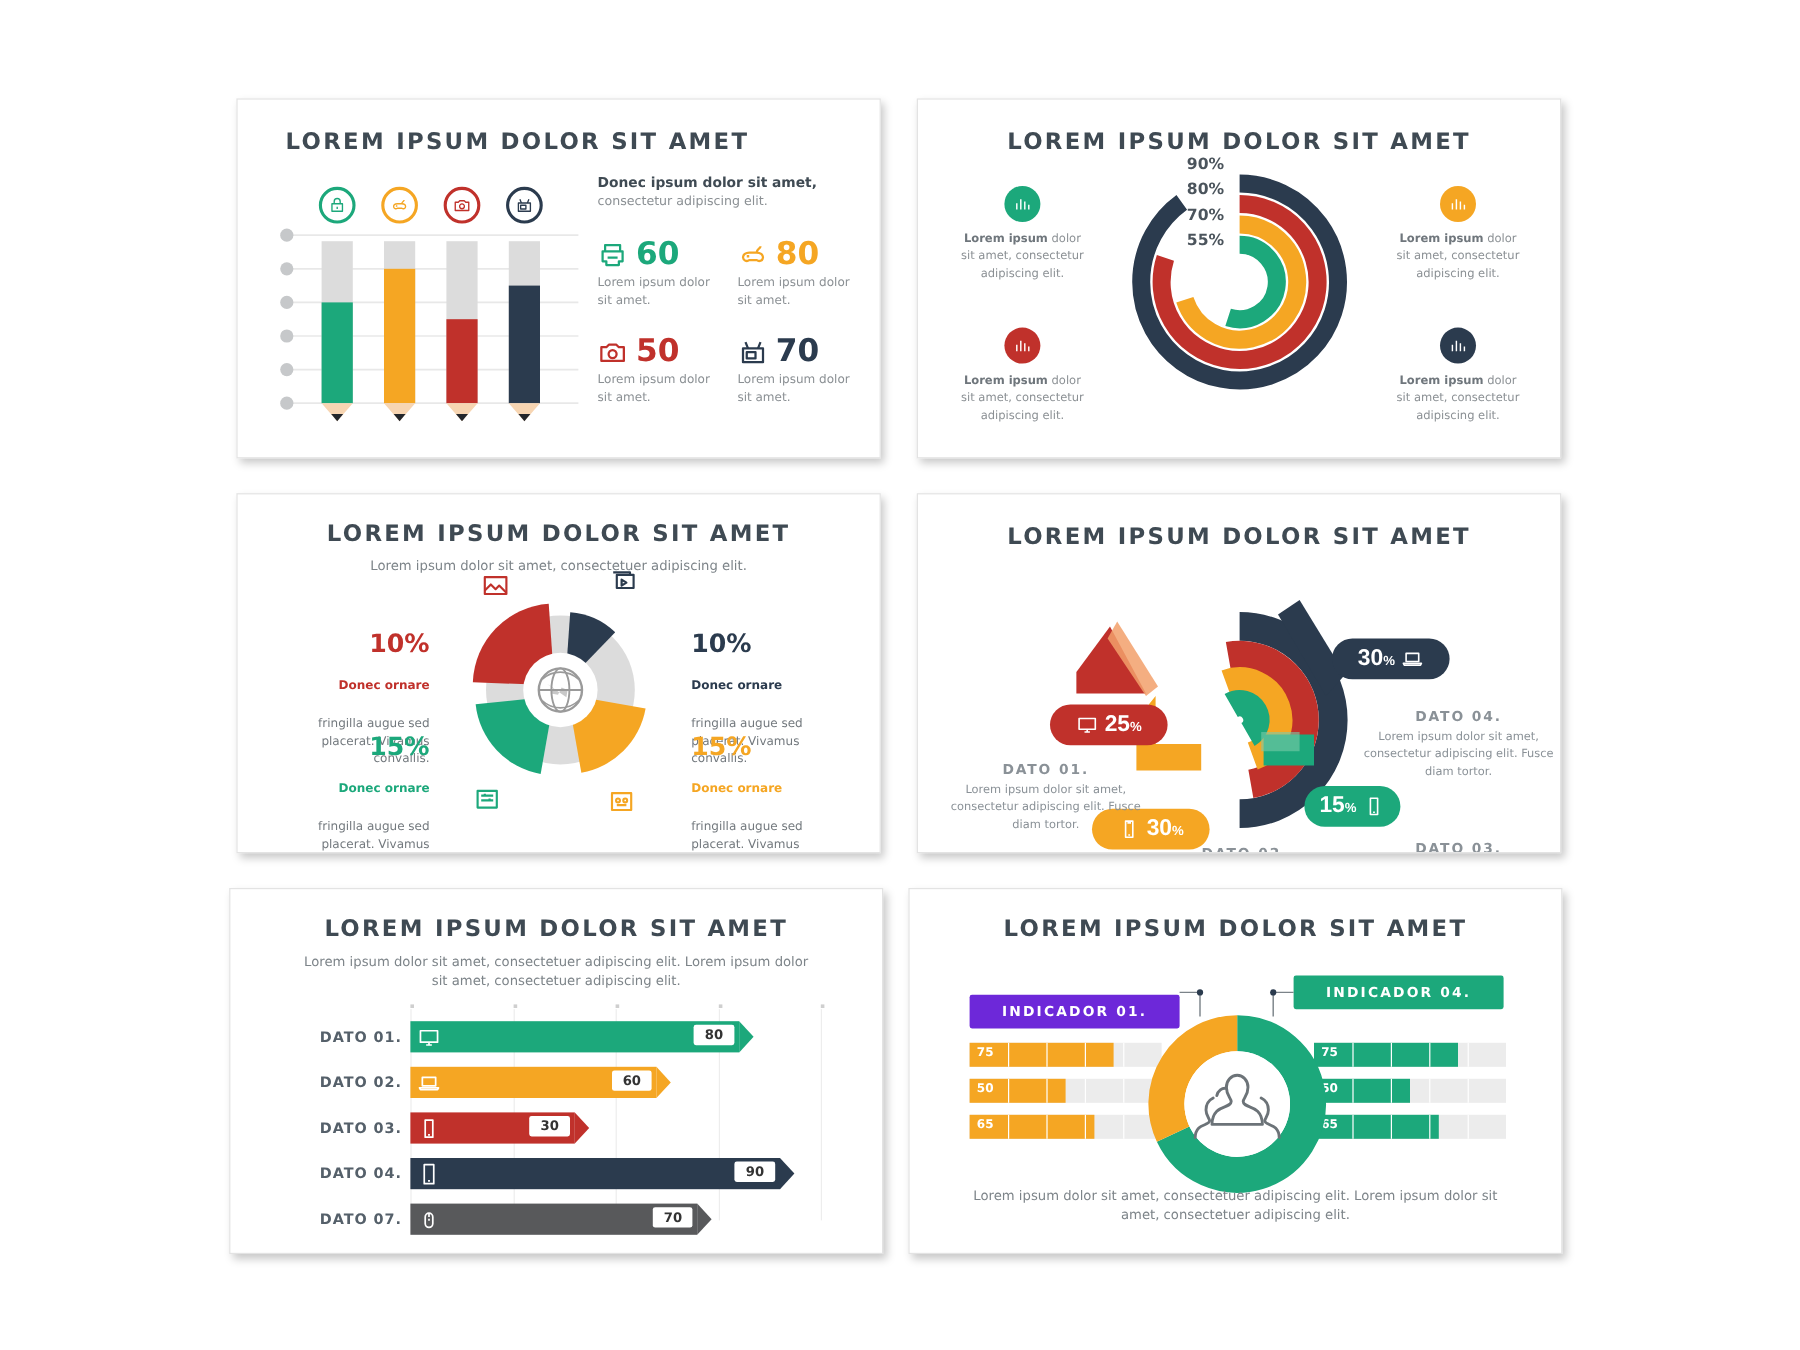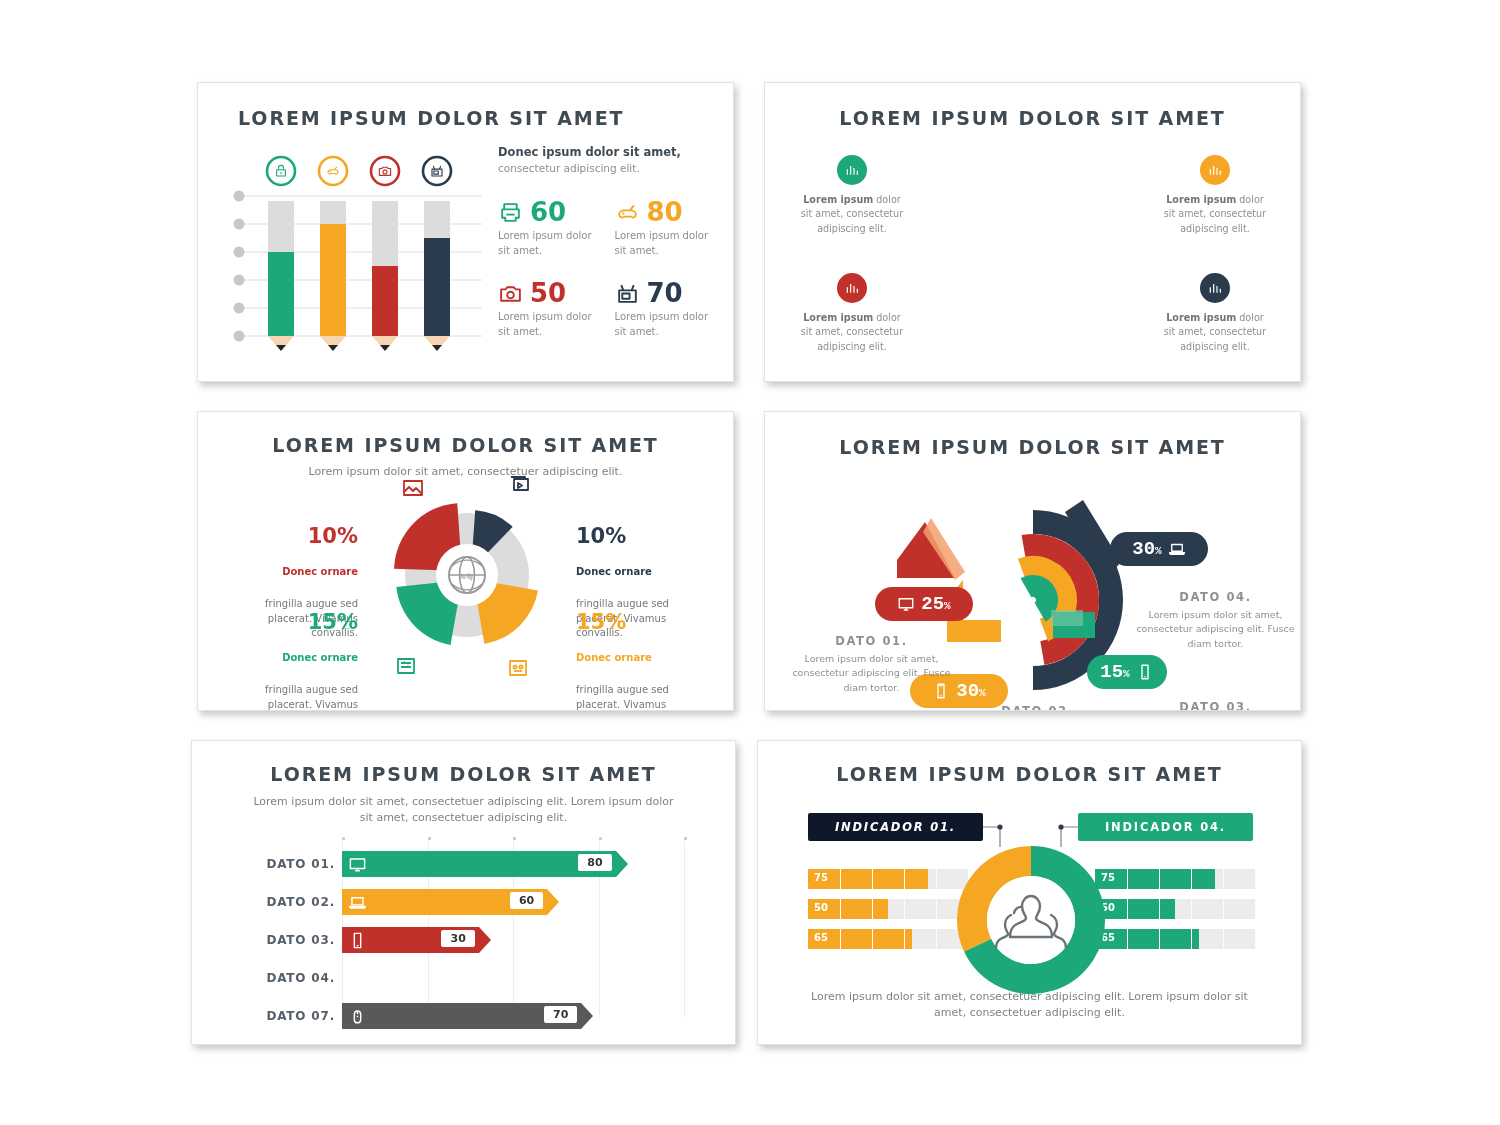--- a/index.html
+++ b/index.html
@@ -97,21 +97,21 @@
   
   .s4 .slide-title { margin-top: 24px; }
   .s4-dato { position: absolute; width: 165px; text-align: center; }
   .s4-dato .dt { font-size: 11.5px; font-weight: bold; letter-spacing: 1.6px; color: #8a9197; font-family: "DejaVu Sans", sans-serif;}
   .s4-dato .db { font-size: 9.5px; color: #8a9197; line-height: 1.5; margin-top: 4px; font-family: "DejaVu Sans", sans-serif; text-align: center;}
   .pill {
     position: absolute; height: 34px; border-radius: 17px;
     display: flex; align-items: center; gap: 6px; padding: 0 12px;
     color: #fff; font-weight: bold;
   }
-  .pill .pv { font-size: 19px; font-family: Liberation Mono, monospace;}
+  .pill .pv { font-size: 19px; font-family: Liberation Sans, sans-serif;}
   .pill .pv small { font-size: 11px; }
 
   
   .s5 .slide-title { margin-top: 22px; }
   .s5 .slide-sub { margin-top: 9px; padding: 0 55px; }
   .bars5 { position: absolute; left: 62px; top: 108px; width: 430px; }
   .bar-row { position: relative; height: 30px; margin-bottom: 8px; display: flex; align-items: center; }
   .bar-label {
     width: 88px; text-align: right; padding-right: 7px;
     font-size: 12px; font-weight: bold; letter-spacing: .8px; color: #55606a;
@@ -328,20 +328,36 @@
         </div>
         <div class="s2-legend" style="left: 395px; top: 190px;">
           <div class="badge" style="background: rgb(43, 59, 78);">
             <svg width="16" height="16" viewBox="0 0 24 24" fill="none" stroke="#ffffff" stroke-width="1.8" stroke-linejoin="round">
               <path d="M5,19V11M10,19V6M15,19V9M20,19V13"></path>
             </svg>
           </div>
           <div class="ltxt"><b>Lorem ipsum</b> dolor sit amet, consectetur adipiscing elit.</div>
         </div>
       </div>
+    <div class="radial-wrap">
+      <svg width="200" height="225" viewBox="0 0 200 225">
+        <g id="s2-rings">
+            <path d="M100,34 A82,82 0 1 1 51.80160931201719,49.66060646125432" fill="none" stroke="#2B3B4E" stroke-width="15"></path>
+            <path d="M100,51 A65,65 0 1 1 38.18132644081502,95.9138953656284" fill="none" stroke="#C0312B" stroke-width="15"></path>
+            <path d="M100,68 A48,48 0 1 1 54.34928721783264,130.8328157299975" fill="none" stroke="#F5A623" stroke-width="15"></path>
+            <path d="M100,85 A31,31 0 1 1 90.42047317437662,145.48275200514976" fill="none" stroke="#1CA87B" stroke-width="15"></path>
+          </g>
+      </svg>
+      <div class="pct-labels" id="s2-pcts">
+          <div>90%</div>
+          <div>80%</div>
+          <div>70%</div>
+          <div>55%</div>
+        </div>
+    </div>
   </div>
 
   <div class="slide s3">
     <div class="slide-title">LOREM IPSUM DOLOR SIT AMET</div>
     <div class="slide-sub">Lorem ipsum dolor sit amet, consectetuer adipiscing elit.</div>
     <div id="s3-cols">
         <div class="pie-col" style="left: 32px; top: 112px; text-align: right;">
           <div class="pie-pct" style="color: rgb(192, 49, 43);">10%</div>
           <div class="pie-sub" style="color: rgb(192, 49, 43);">Donec ornare</div>
           <div class="pie-body">fringilla augue sed placerat. Vivamus convallis.</div>
@@ -519,20 +535,30 @@
                 <path d="M8,3h8v18H8z"></path>
                 <path d="M11,18.5h2"></path>
               </svg>
               <div class="arrow" style="border-left-color: rgb(192, 49, 43);"></div>
               <div class="bar-val">30</div>
             </div>
           </div>
         </div>
         <div class="bar-row">
           <div class="bar-label">DATO 04.</div>
+          <div class="bar-track">
+            <div class="bar-fill" style="width: 307.8px; background: rgb(43, 59, 78);">
+              <svg width="19" height="19" viewBox="0 0 24 24" fill="none" stroke="#ffffff" stroke-width="1.8" stroke-linejoin="round" style="margin-left: 6px;">
+                <path d="M7,2h10v20H7z"></path>
+                <path d="M11,19h2"></path>
+              </svg>
+              <div class="arrow" style="border-left-color: rgb(43, 59, 78);"></div>
+              <div class="bar-val">90</div>
+            </div>
+          </div>
         </div>
         <div class="bar-row">
           <div class="bar-label">DATO 07.</div>
           <div class="bar-track">
             <div class="bar-fill" style="width: 239.4px; background: rgb(88, 89, 91);">
               <svg width="19" height="19" viewBox="0 0 24 24" fill="none" stroke="#ffffff" stroke-width="1.8" stroke-linejoin="round" style="margin-left: 6px;">
                 <path d="M8,9a4,4 0 0 1 8,0v7a4,4 0 0 1 -8,0z"></path>
                 <path d="M12,9V5"></path>
                 <path d="M12,11v2"></path>
               </svg>
@@ -540,21 +566,21 @@
               <div class="bar-val">70</div>
             </div>
           </div>
         </div>
       </div>
   </div>
 
   <div class="slide s6">
     <div class="slide-title">LOREM IPSUM DOLOR SIT AMET</div>
 
-    <div class="ind-tag" id="ind1" style="left: 50px; top: 72px; width: 175px; background: #0f172a; font-style: italic;">INDICADOR 01.</div>
+    <div class="ind-tag" id="ind1" style="left: 50px; top: 88px; width: 175px; background: #6d28d9;">INDICADOR 01.</div>
     <div class="ind-tag" id="ind2" style="left: 320px; top: 72px; width: 175px; background: rgb(28, 168, 123);">INDICADOR 04.</div>
 
     <svg width="545" height="160" viewBox="0 0 545 160" style="position:absolute;left:0;top:72px;pointer-events:none">
       <path d="M225,14 L242,14 L242,34" fill="none" stroke="#7b8389" stroke-width="1.2"></path>
       <circle cx="242" cy="14" r="2.6" fill="#2B3B4E"></circle>
       <path d="M320,14 L303,14 L303,34" fill="none" stroke="#7b8389" stroke-width="1.2"></path>
       <circle cx="303" cy="14" r="2.6" fill="#2B3B4E"></circle>
     </svg>
 
     <div class="mini-bars" id="mb1" style="left:50px;top:128px">

